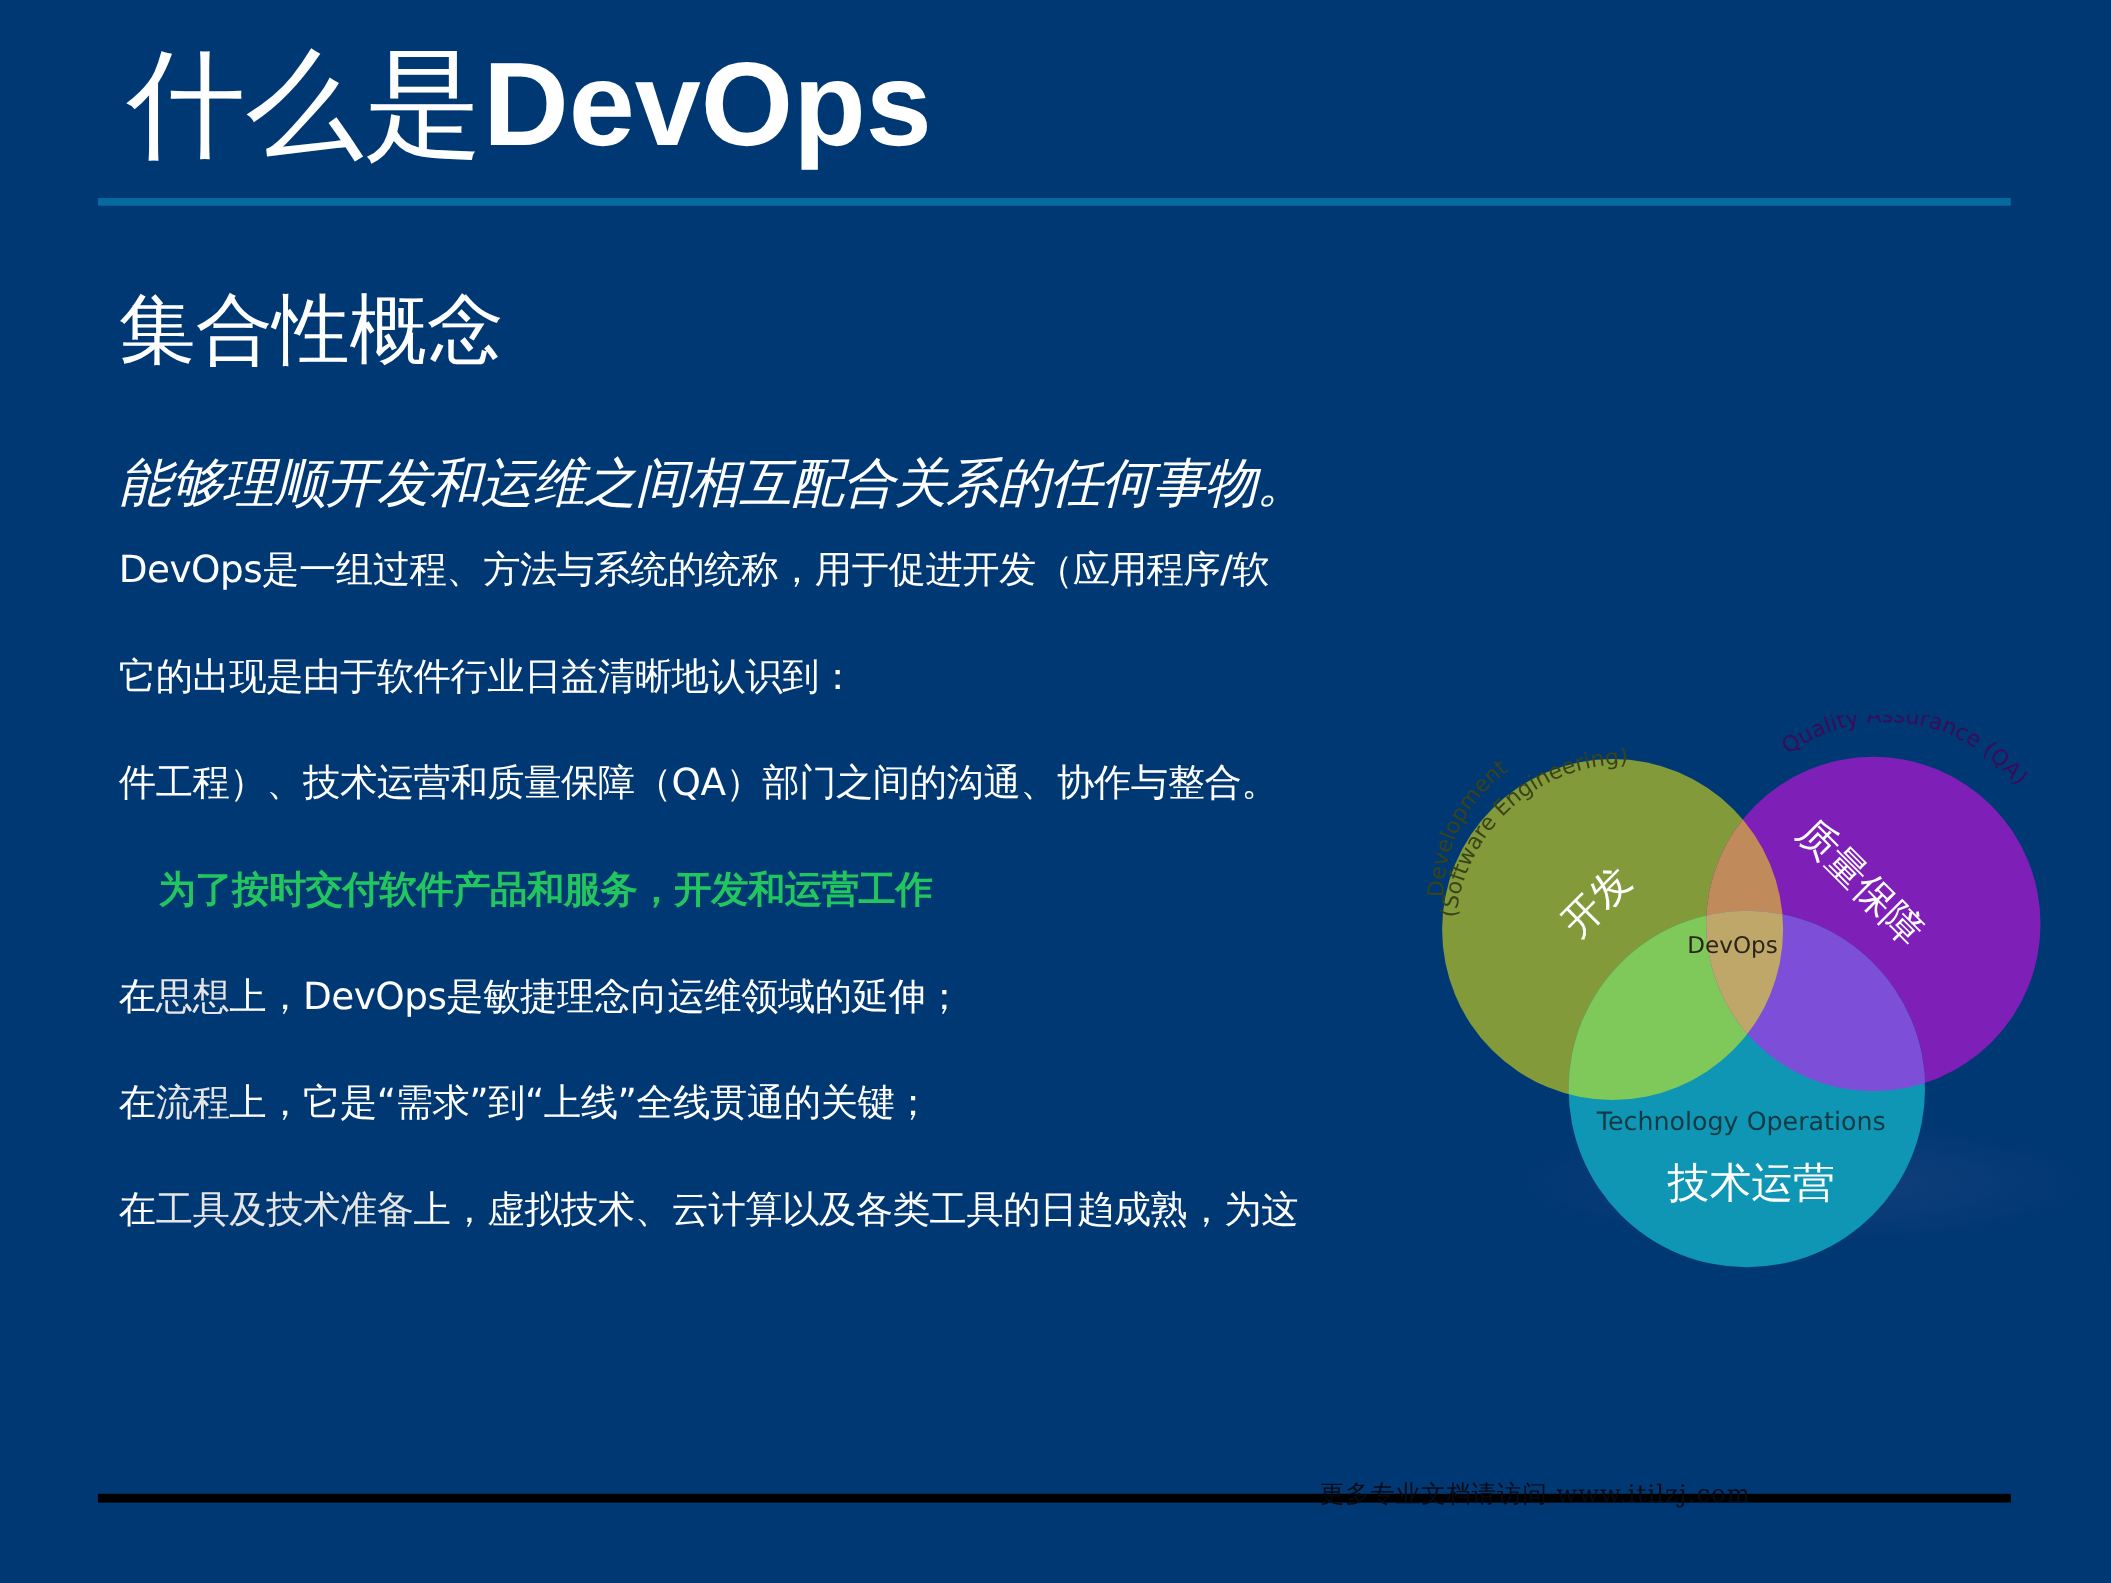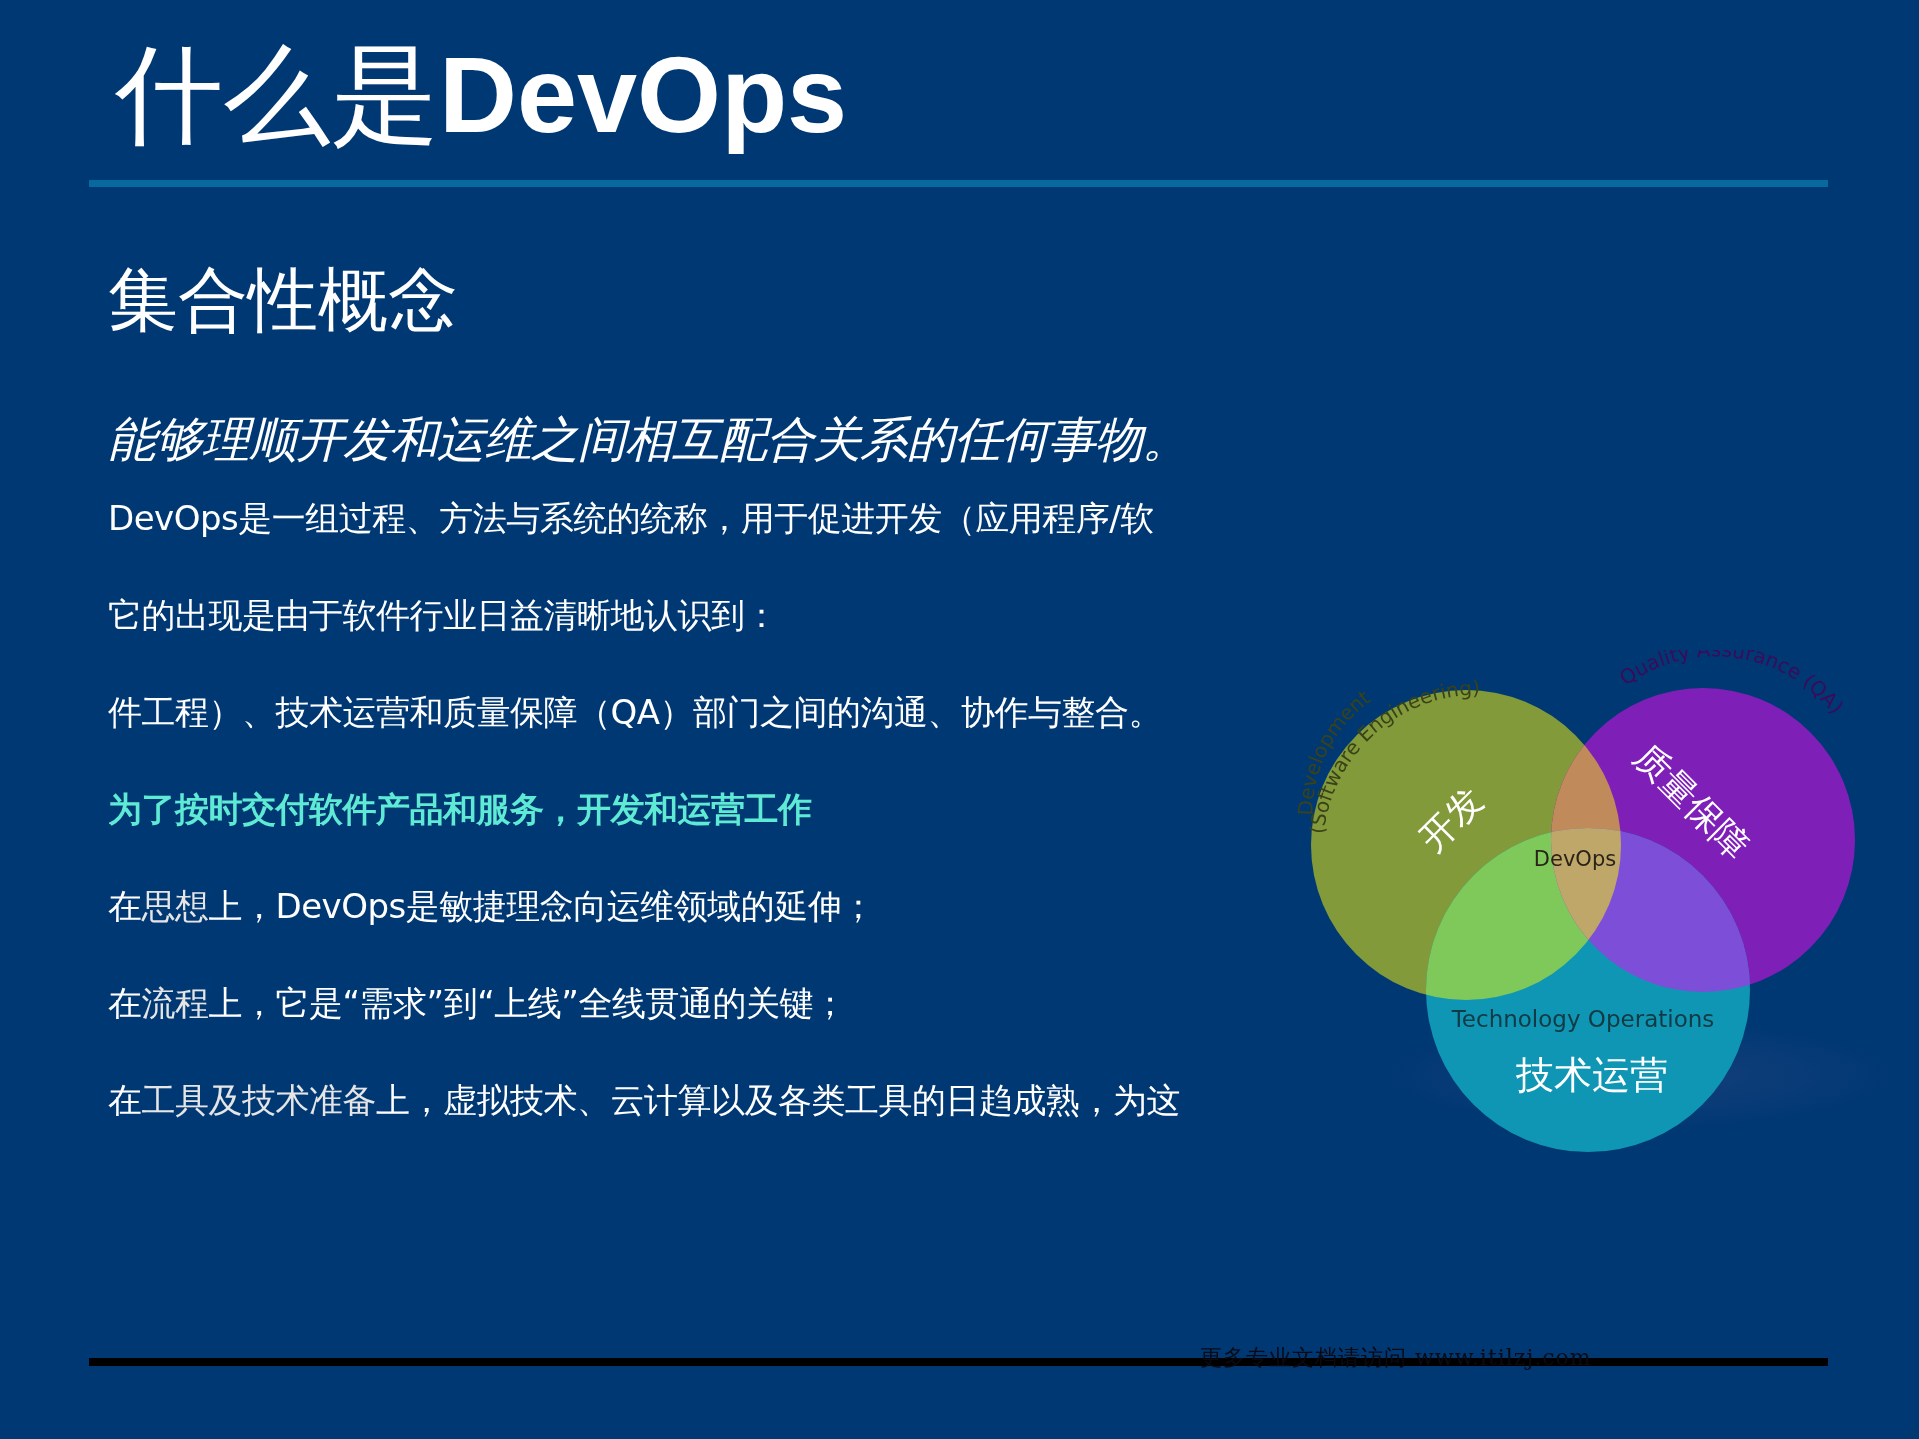--- a/index.html
+++ b/index.html
@@ -7,21 +7,21 @@
          font-family:"DejaVu Sans","Liberation Sans",sans-serif; color:#fff; }
   .slide-title { position:absolute; left:115px; top:30px; font-size:108px; line-height:130px; white-space:nowrap; }
   .slide-title .cn { font-family:"DejaVu Sans",sans-serif; font-weight:normal; }
   .slide-title .en { font-family:"Liberation Sans",sans-serif; font-weight:bold; }
   .title-rule { position:absolute; left:89px; top:180px; width:1739px; height:7px; background:#066a9e; }
   .subtitle { position:absolute; left:108px; top:255px; font-size:70px; line-height:90px; white-space:nowrap; }
   .tagline { position:absolute; left:108px; top:375px; font-size:48px; line-height:56px; font-style:italic; white-space:nowrap; letter-spacing:-1px;margin-top:36px; }
   .body { position:absolute; left:108px; top:470px; width:1720px; font-size:34px; }
   .line { height:97px; line-height:97px; white-space:nowrap; letter-spacing:-0.5px; }
   .red { color:#e5e5e5;margin-top:20px; }
-  .bold-red { color:#5eead4; font-weight:bold; }
+  .bold-red { color:#22c55e; font-weight:bold;margin-left:36px; }
   .bottom-rule { position:absolute; left:89px; top:1358px; width:1739px; height:8px; background:#000; }
   .footer { position:absolute; left:1200px; top:1343px; font-family:"DejaVu Serif",serif; font-size:22px; color:#0a0a14; white-space:nowrap; letter-spacing:1px; }
   .venn { position:absolute; left:1290px; top:650px; width:600px; height:540px; }
   .venn-shadow { position:absolute; left:1380px; top:1020px; width:520px; height:110px; border-radius:50%;
                  background:radial-gradient(ellipse at center, rgba(40,70,130,0.55), rgba(0,56,116,0) 70%); }
 </style>
 </head>
 <body>
 
 <div class="slide-title">

